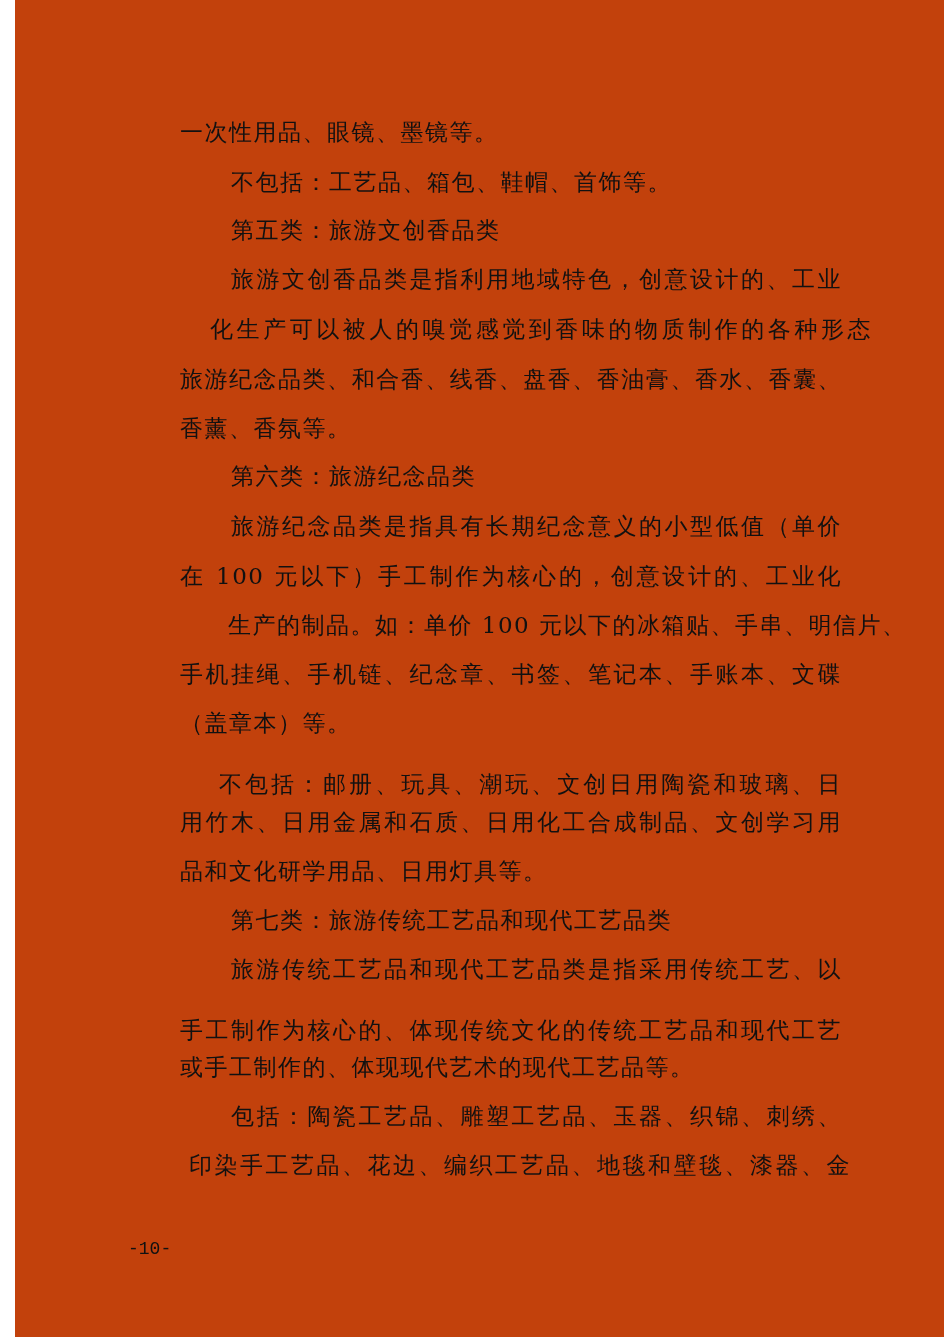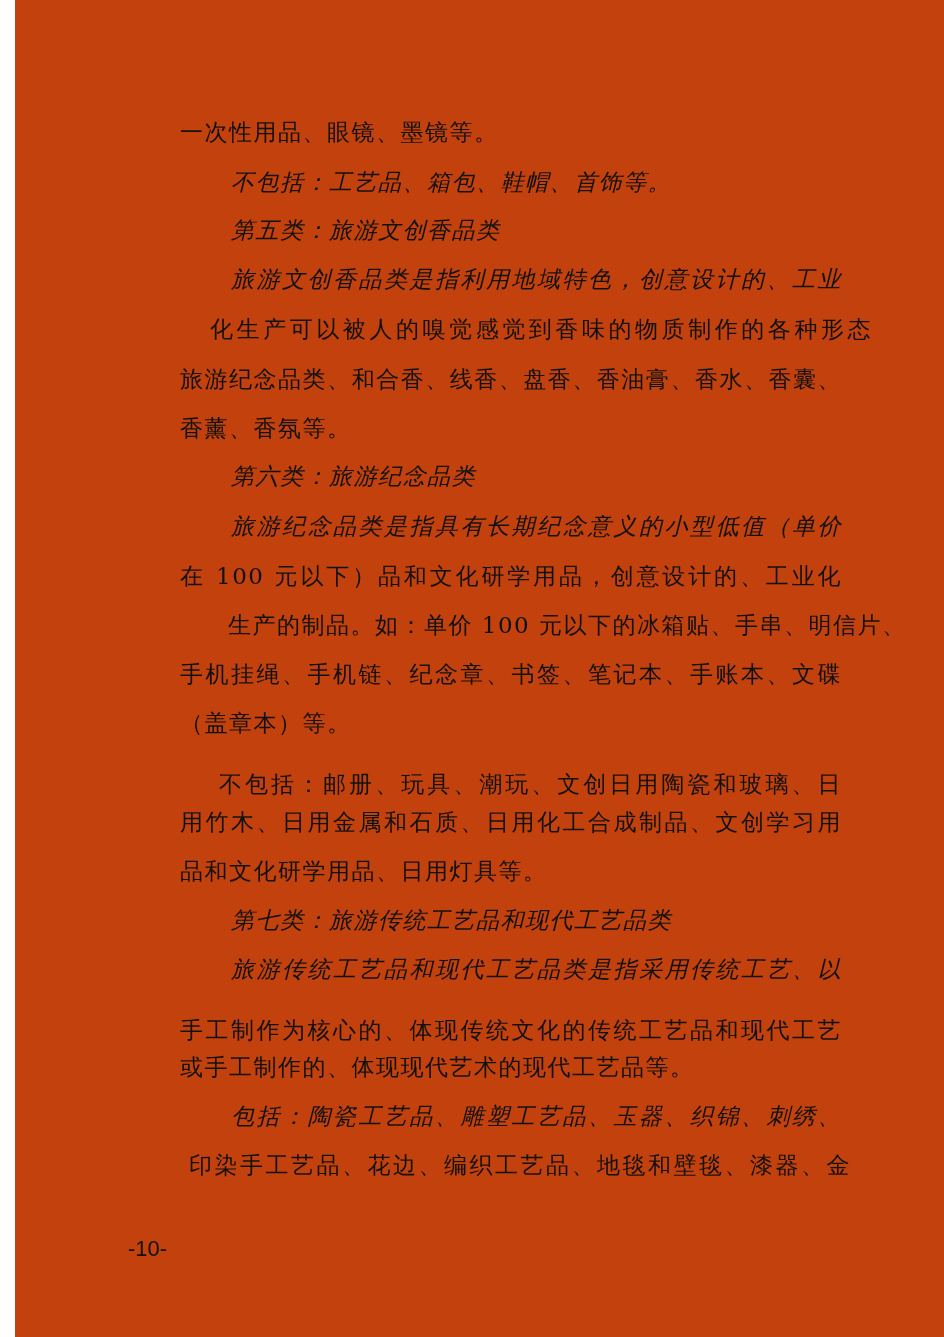--- a/index.html
+++ b/index.html
@@ -29,46 +29,46 @@
       font-size: 23px;
       line-height: 30px;
       white-space: nowrap;
       letter-spacing: 1.5px;
       text-align: justify;
       text-align-last: justify;
     }
     .line.last {
       text-align-last: left;
     }
-    .indent { left: 216px; width: 611px; font-style: italic; }
+    .indent { left: 216px; width: 611px; }
     .indent-small { left: 204px; width: 623px; margin-top: 12px; }
     .page-number {
       position: absolute;
       left: 113px;
       top: 1239px;
-      font-size: 22px;
+      font-size: 18px;
       line-height: 20px;
-      font-family: Liberation Sans, sans-serif;
+      font-family: Liberation Mono, monospace;
     }
   </style>
 </head>
 <body>
 
 <div class="page">
   <div id="lines">
       <div class="line last" style="top: 117px;">一次性用品、眼镜、墨镜等。</div>
       <div class="line last indent" style="top: 167px;">不包括：工艺品、箱包、鞋帽、首饰等。</div>
       <div class="line last indent" style="top: 215px;">第五类：旅游文创香品类</div>
       <div class="line indent" style="top: 264px;">旅游文创香品类是指利用地域特色，创意设计的、工业</div>
       <div class="line" style="top: 314px; margin-left: 30px;">化生产可以被人的嗅觉感觉到香味的物质制作的各种形态</div>
       <div class="line" style="top: 364px;">旅游纪念品类、和合香、线香、盘香、香油膏、香水、香囊、</div>
       <div class="line last" style="top: 413px;">香薰、香氛等。</div>
       <div class="line last indent" style="top: 461px;">第六类：旅游纪念品类</div>
       <div class="line indent" style="top: 511px;">旅游纪念品类是指具有长期纪念意义的小型低值（单价</div>
-      <div class="line" style="top: 561px;">在 100 元以下）品和文化研学用品，创意设计的、工业化</div>
+      <div class="line" style="top: 561px;">在 100 元以下）手工制作为核心的，创意设计的、工业化</div>
       <div class="line" style="top: 610px; margin-left: 48px;">生产的制品。如：单价 100 元以下的冰箱贴、手串、明信片、</div>
       <div class="line" style="top: 659px;">手机挂绳、手机链、纪念章、书签、笔记本、手账本、文碟</div>
       <div class="line last" style="top: 708px;">（盖章本）等。</div>
       <div class="line indent-small" style="top: 757px;">不包括：邮册、玩具、潮玩、文创日用陶瓷和玻璃、日</div>
       <div class="line" style="top: 807px;">用竹木、日用金属和石质、日用化工合成制品、文创学习用</div>
       <div class="line last" style="top: 856px;">品和文化研学用品、日用灯具等。</div>
       <div class="line last indent" style="top: 905px;">第七类：旅游传统工艺品和现代工艺品类</div>
       <div class="line indent" style="top: 954px;">旅游传统工艺品和现代工艺品类是指采用传统工艺、以</div>
       <div class="line" style="top: 1003px; margin-top: 12px;">手工制作为核心的、体现传统文化的传统工艺品和现代工艺</div>
       <div class="line last" style="top: 1052px;">或手工制作的、体现现代艺术的现代工艺品等。</div>

